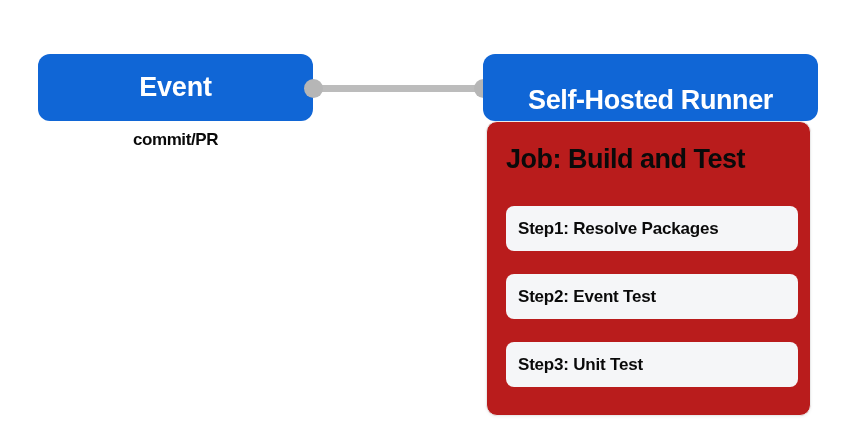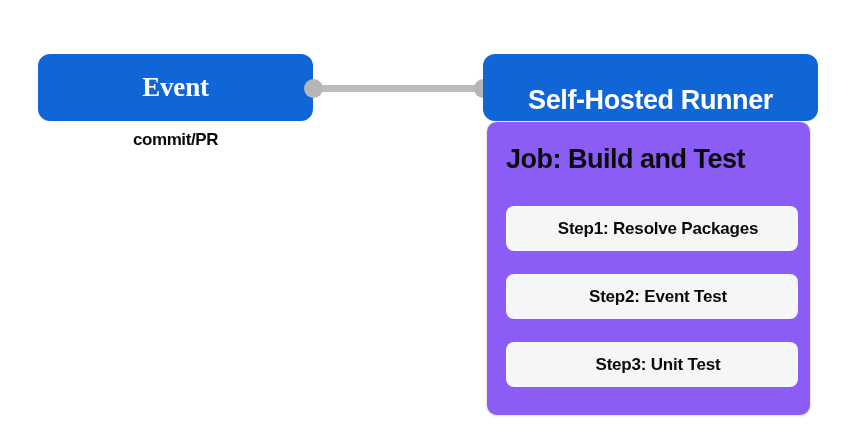--- a/index.html
+++ b/index.html
@@ -25,21 +25,20 @@
     left: 38px;
     top: 54px;
     width: 275px;
     height: 67px;
     background: #1066d6;
     border-radius: 12px;
     display: flex;
     align-items: center;
     justify-content: center;
     box-sizing: border-box;
-    font-family: Liberation Serif, serif;
   }
   .event-label {
     color: #ffffff;
     font-size: 27px;
     font-weight: bold;
     letter-spacing: -0.2px;
     line-height: 1;
   }
   .event-sublabel {
     position: absolute;
@@ -99,21 +98,21 @@
     white-space: nowrap;
     margin-top: 25px;
   }
 
   .job-card {
     position: absolute;
     left: 486px;
     top: 121px;
     width: 325px;
     height: 295px;
-    background: #8b5cf6;
+    background: #b91c1c;
     border: 1px solid #eaeaea;
     border-radius: 11px;
     box-sizing: border-box;
     box-shadow: 0 1px 3px rgba(0,0,0,0.06);
     z-index: 2;
   }
   .job-title {
     position: absolute;
     left: 19px;
     top: 22px;
@@ -132,21 +131,20 @@
   }
   .step-row {
     height: 45px;
     background: #f5f6f8;
     border-radius: 8px;
     display: flex;
     align-items: center;
     padding-left: 12px;
     box-sizing: border-box;
     margin-bottom: 23px;
-    justify-content: center;
   }
   .step-row:last-child { margin-bottom: 0; }
   .step-label {
     color: #0a0a0a;
     font-size: 17px;
     font-weight: bold;
     letter-spacing: -0.2px;
     line-height: 1;
     white-space: nowrap;
   }

